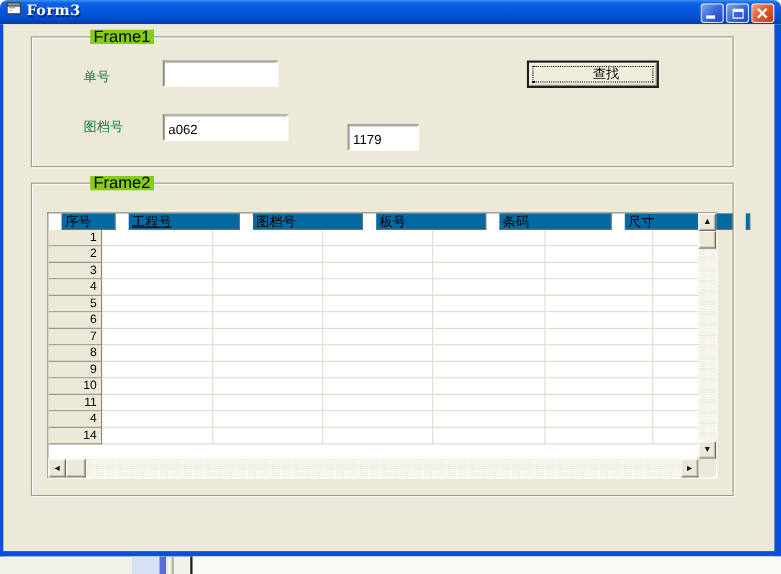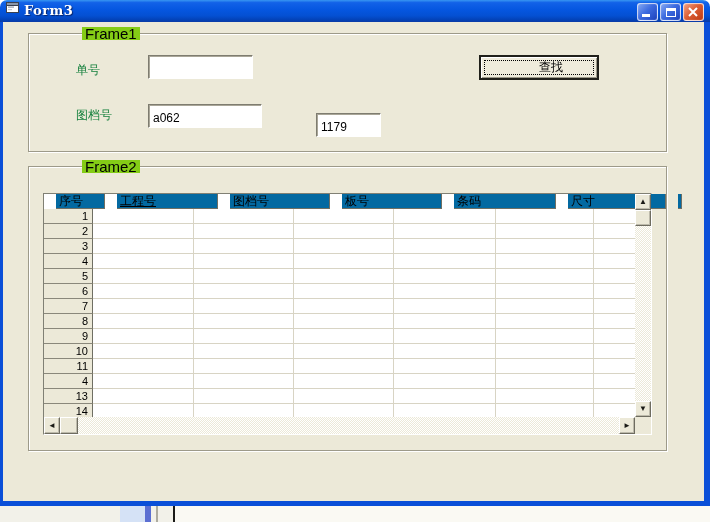--- a/index.html
+++ b/index.html
@@ -280,29 +280,20 @@
             <div class="grow">
               <div class="cell fixed num c0">4</div>
               <div class="cell data c1"></div>
               <div class="cell data c2"></div>
               <div class="cell data c3"></div>
               <div class="cell data c4"></div>
               <div class="cell data c5"></div>
               <div class="cell data c6"></div>
             </div>
             <div class="grow">
-              <div class="cell fixed num c0">13</div>
-              <div class="cell data c1"></div>
-              <div class="cell data c2"></div>
-              <div class="cell data c3"></div>
-              <div class="cell data c4"></div>
-              <div class="cell data c5"></div>
-              <div class="cell data c6"></div>
-            </div>
-            <div class="grow">
               <div class="cell fixed num c0">14</div>
               <div class="cell data c1"></div>
               <div class="cell data c2"></div>
               <div class="cell data c3"></div>
               <div class="cell data c4"></div>
               <div class="cell data c5"></div>
               <div class="cell data c6"></div>
             </div>
           </div>
 

